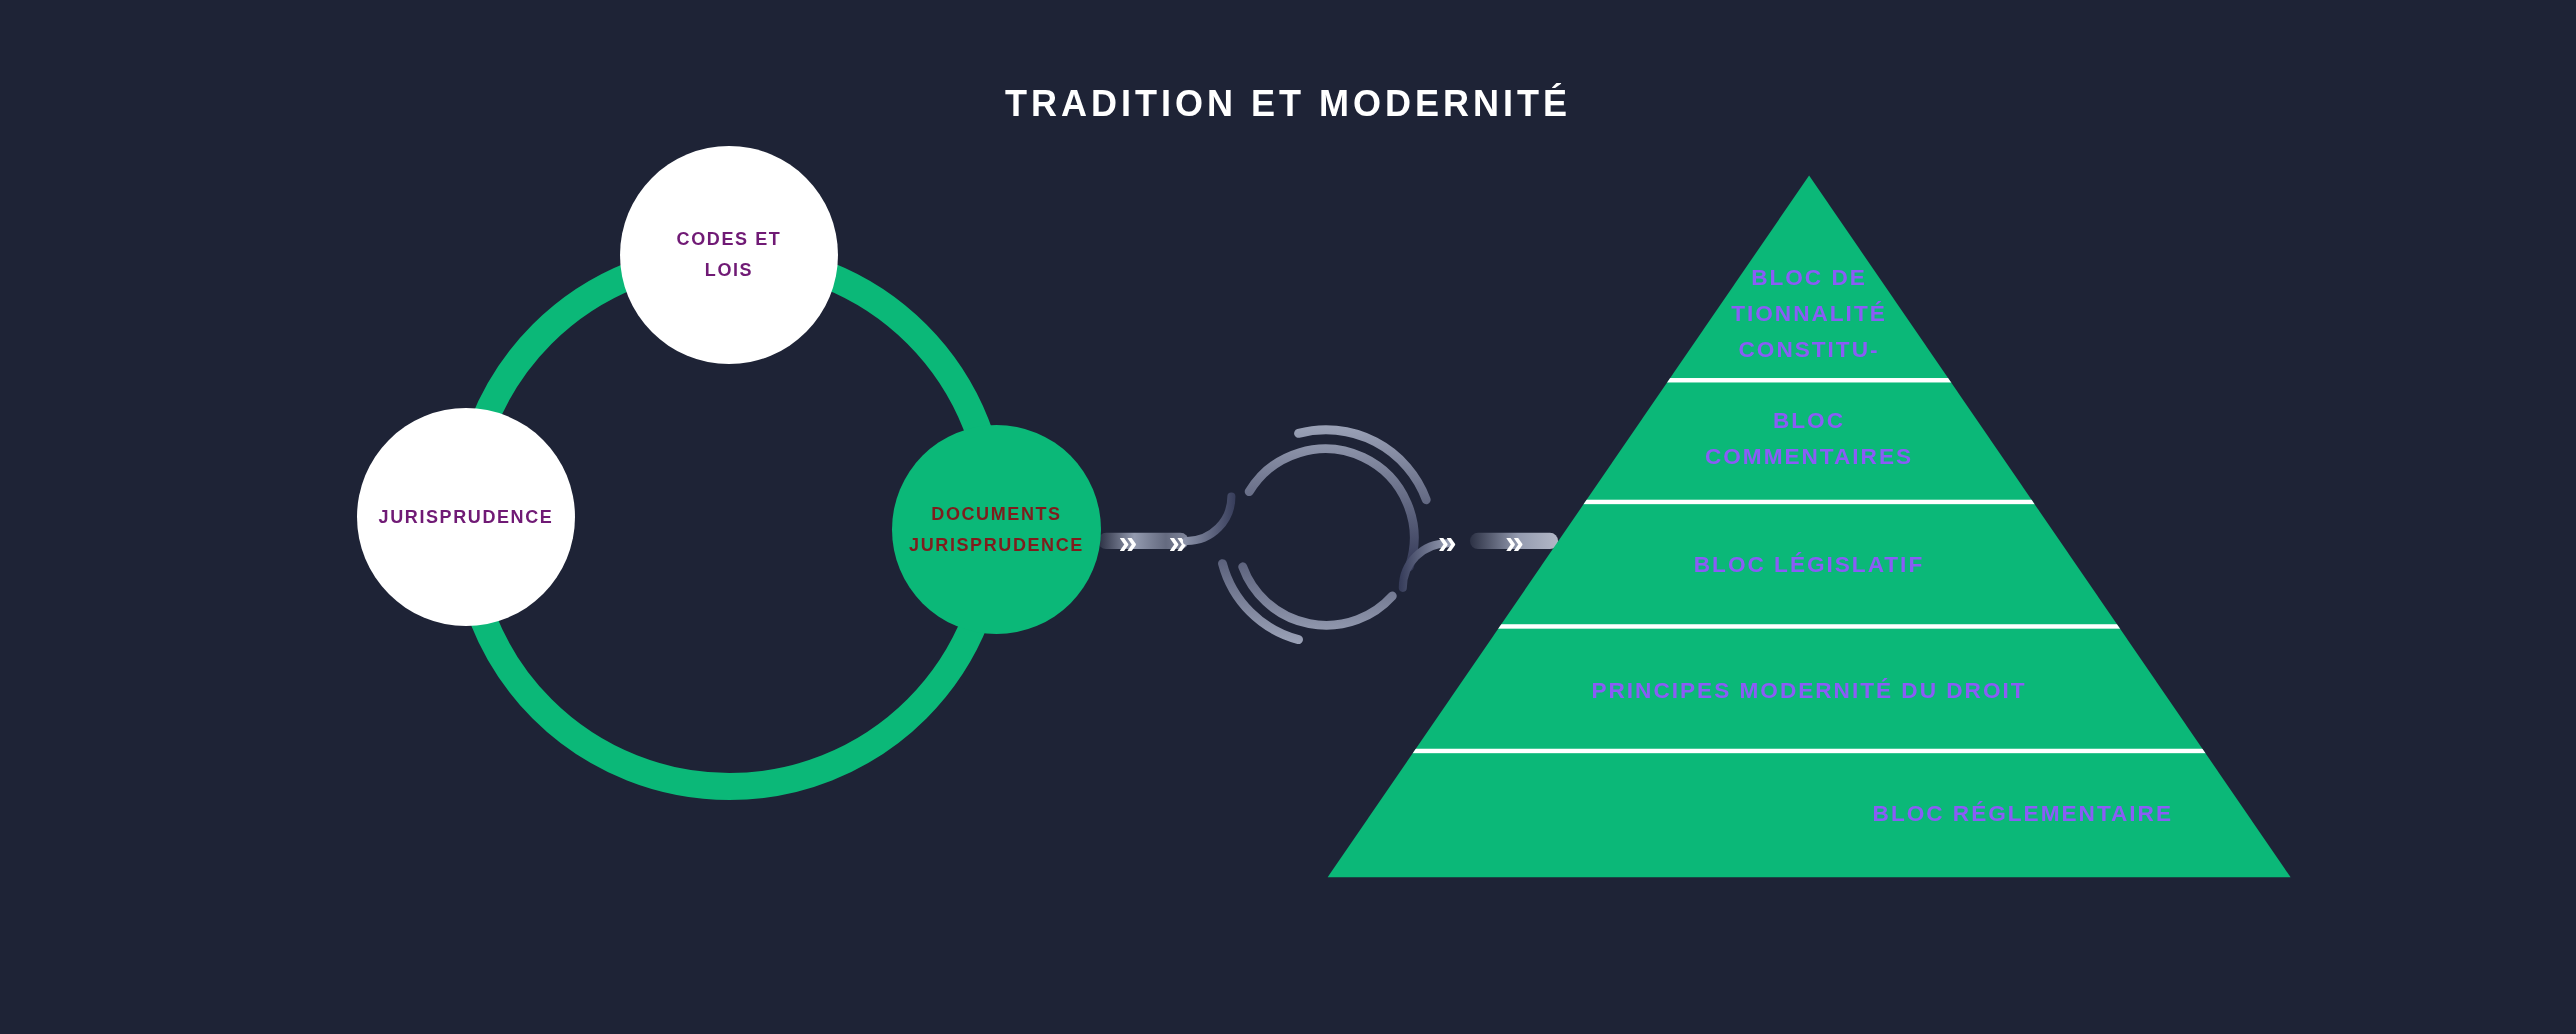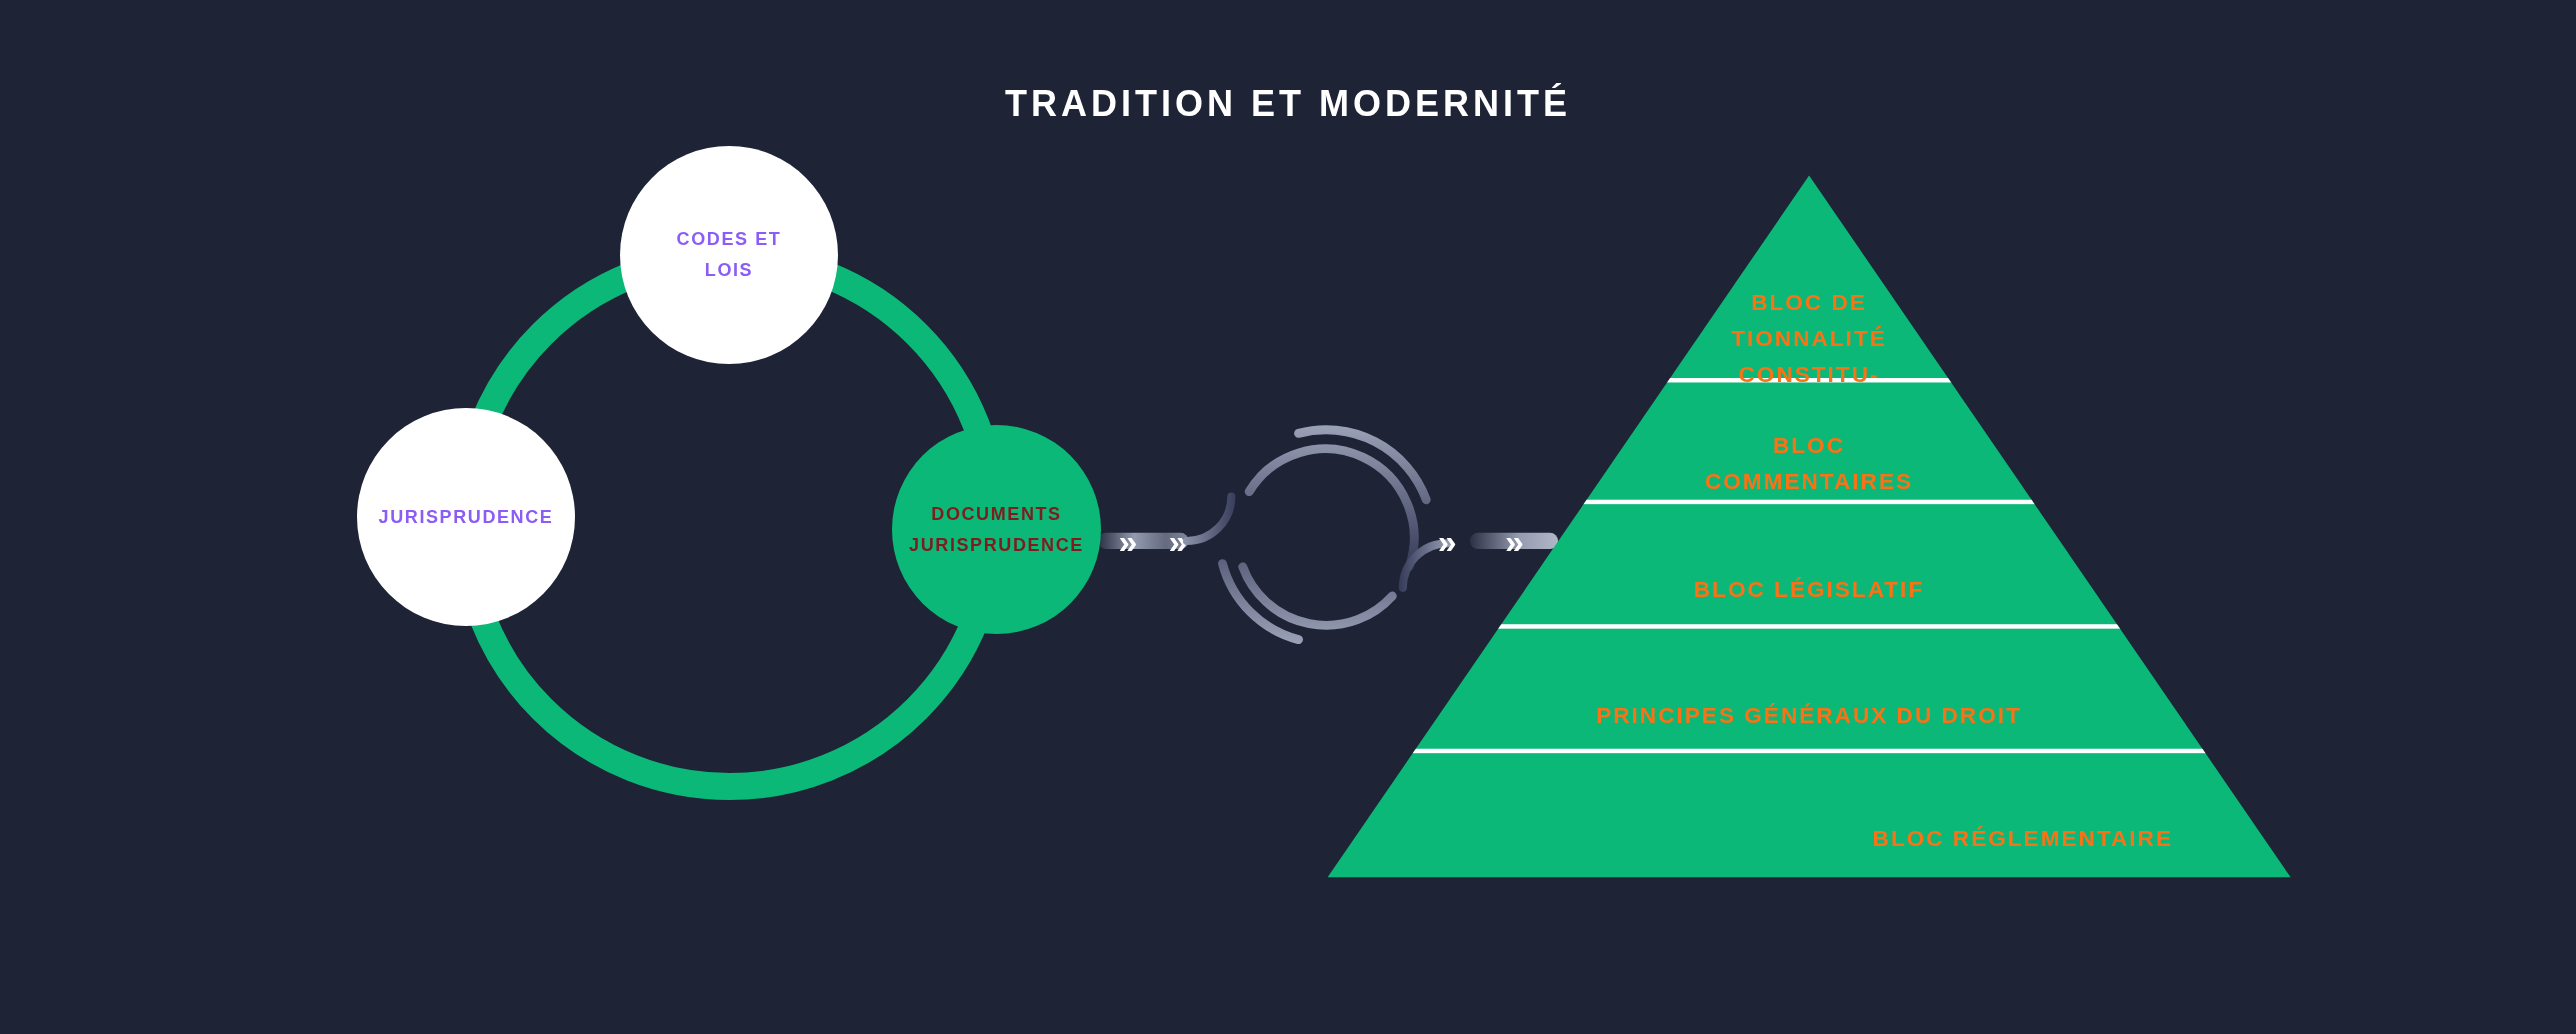--- a/index.html
+++ b/index.html
@@ -47,48 +47,47 @@
     flex-direction: column;
     align-items: center;
     justify-content: center;
     text-align: center;
     font-weight: 700;
     font-size: 18px;
     letter-spacing: 1.6px;
     line-height: 31px;
     z-index: 3;
   }
-  .node.light { background: #ffffff; color: #8b5cf6; }
+  .node.light { background: #ffffff; color: #701a75; }
   .node.accent { background: #0bb878; color: #7f1d1d; }
   .node-codes        { left: 620px;  top: 146px; width: 218px; height: 218px; }
   .node-juris        { left: 357px;  top: 408px; width: 218px; height: 218px; }
   .node-comment      { left: 620px;  top: 674px; width: 218px; height: 218px; }
   .node-documents    { left: 892px; top: 425px; width: 209px; height: 209px; }
   
   .flow-svg {
     position: absolute;
     left: 0;
     top: 0;
     width: 2576px;
     height: 1035px;
     z-index: 1;
   }
   
   .pyr-label {
     position: absolute;
     left: 1445px;
     width: 728px;
     text-align: center;
-    color: #f97316;
+    color: #8b5cf6;
     font-size: 22.6px;
     font-weight: 700;
     letter-spacing: 2px;
     line-height: 36px;
     z-index: 3;
-    margin-top: 25px;
   }
   .pyr-label-1 { top: 260px; }
   .pyr-label-2 { top: 403px; }
   .pyr-label-3 { top: 547px; }
   .pyr-label-4 { top: 673px; }
   .pyr-label-5 { top: 796px; text-align: right; }
   .chev {
     font-family: "Liberation Sans", "DejaVu Sans", sans-serif;
     font-size: 42px;
     font-weight: 700;
@@ -192,20 +191,20 @@
     <div>CONSTITU-</div>
   </div>
   <div class="pyr-label pyr-label-2">
     <div>BLOC</div>
     <div>COMMENTAIRES</div>
   </div>
   <div class="pyr-label pyr-label-3">
     <div>BLOC LÉGISLATIF</div>
   </div>
   <div class="pyr-label pyr-label-4">
-    <div>PRINCIPES GÉNÉRAUX DU DROIT</div>
+    <div>PRINCIPES MODERNITÉ DU DROIT</div>
   </div>
   <div class="pyr-label pyr-label-5">
     <div>BLOC RÉGLEMENTAIRE</div>
   </div>
 
 </div>
 
 
 </body></html>

